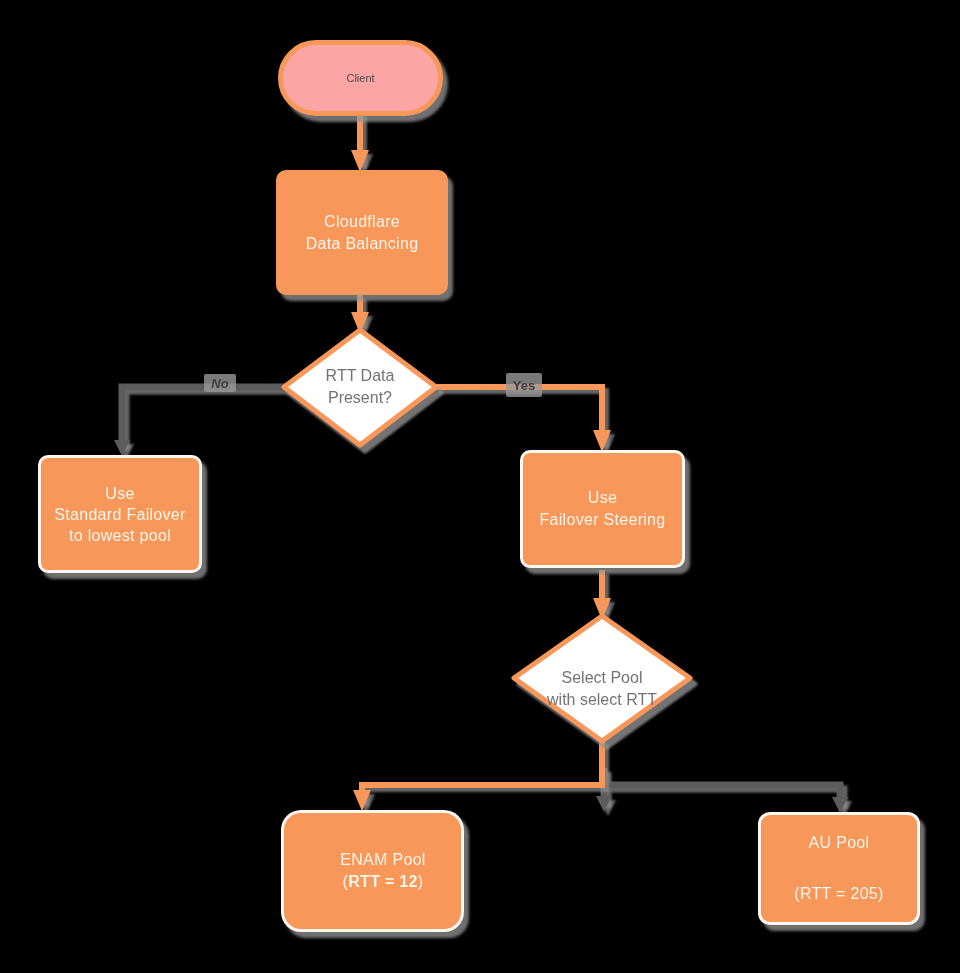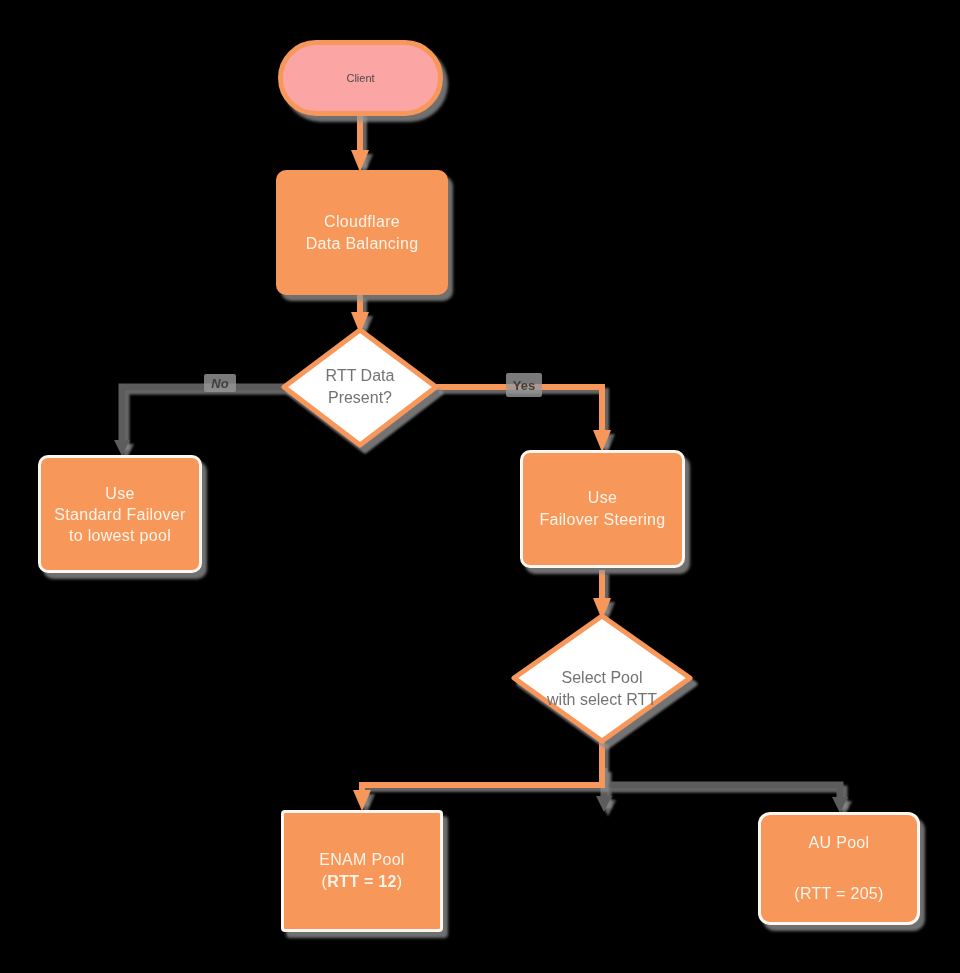--- a/index.html
+++ b/index.html
@@ -109,21 +109,21 @@
   <div class="node orange-box white-border" style="left:520px;top:450px;width:159px;height:112px;">
     <span>Use</span>
     <span>Failover Steering</span>
   </div>
 
   <div class="diamond-label" style="left:512px;top:655px;width:180px;height:46px;margin-top:11px;">
     <span>Select Pool</span>
     <span>with select RTT</span>
   </div>
 
-  <div class="node orange-box white-border" style="left:281px;top:810px;width:156px;height:116px;border-radius:4px;">
+  <div class="node orange-box white-border" style="left:281px;top:810px;width:156px;height:116px;border-radius:20px;padding-left:21px;">
     <span>ENAM Pool</span>
     <span class="pool-line2">
       <span class="inline">(</span><b class="inline">RTT = 12</b><span class="inline">)</span>
     </span>
   </div>
 
 
   <div class="node orange-box white-border" style="left:758px;top:812px;width:156px;height:107px;border-radius:12px;gap:29px;">
     <span>AU Pool</span>
     <span>(RTT = 205)</span>

